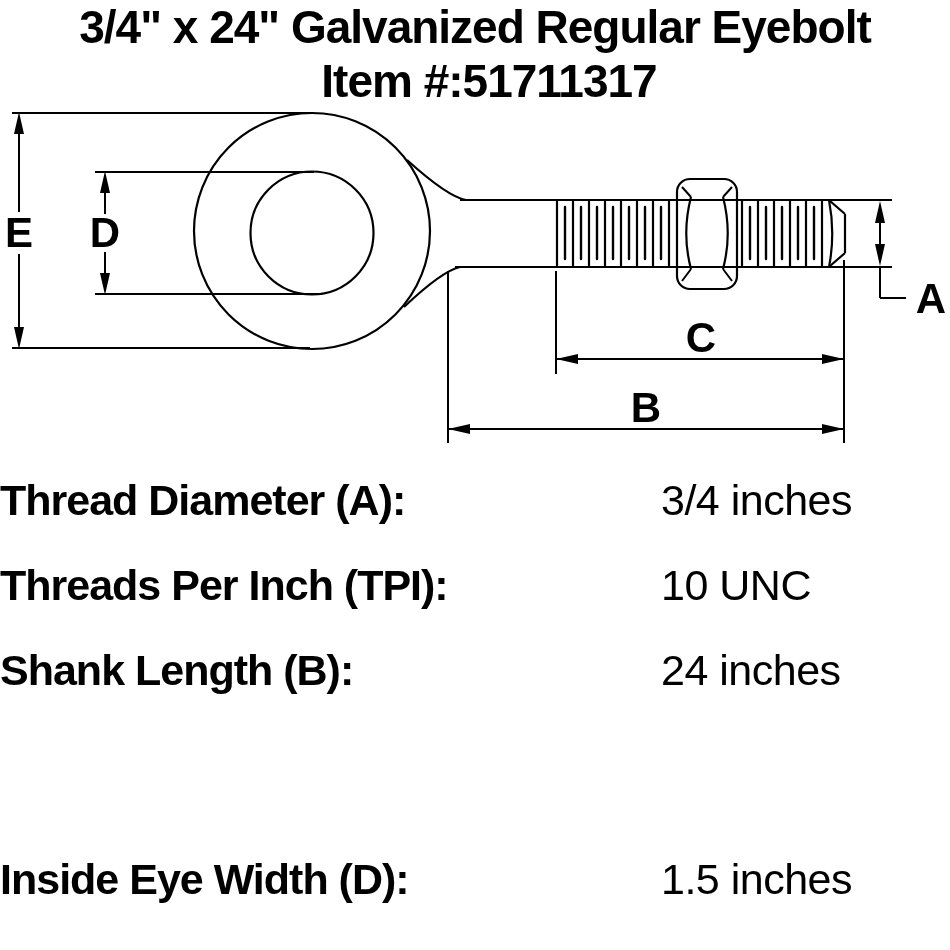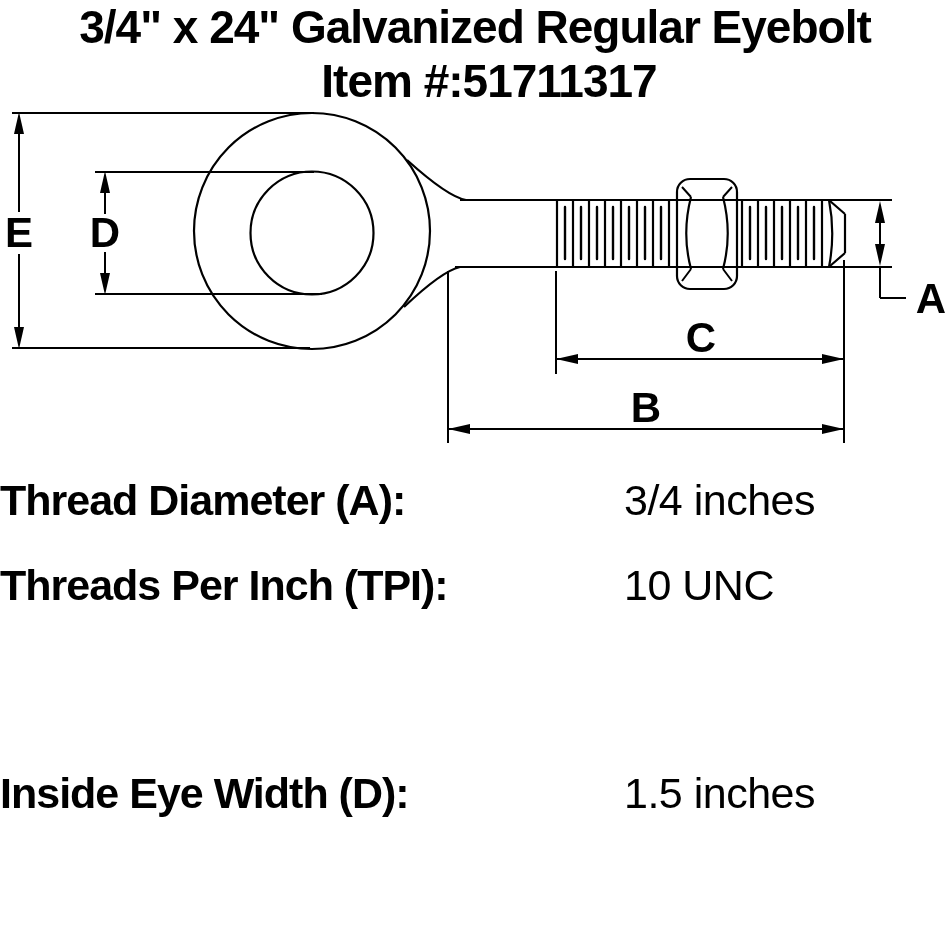--- a/index.html
+++ b/index.html
@@ -6,22 +6,22 @@
   #page{position:relative;width:950px;height:950px;background:#ffffff;overflow:hidden;
         font-family:"Liberation Sans", sans-serif;color:#000;}
   .title-line{position:absolute;left:0;width:950px;text-align:center;font-weight:bold;
         letter-spacing:-1px;color:#000;}
   #title-main{top:2px;font-size:46px;line-height:50px;}
   #title-item{top:56px;font-size:46px;line-height:50px;padding-left:14px;}
   #drawing-svg{position:absolute;left:0;top:0;width:950px;height:950px;pointer-events:none;}
   .spec-row{position:absolute;left:0;width:950px;height:46px;line-height:46px;font-size:43px;}
   .spec-label{display:inline-block;width:583px;text-align:left;font-weight:bold;
         letter-spacing:-1px;vertical-align:top;}
-  .spec-value{display:inline-block;margin-left:41px;letter-spacing:-0.5px;vertical-align:top;}
-  .r1{top:477px}.r2{top:562px}.r3{top:647px}.r4{top:732px}.r5{top:770px}.r6{top:899px}
+  .spec-value{display:inline-block;margin-left:78px;letter-spacing:-0.5px;vertical-align:top;}
+  .r1{top:477px}.r2{top:562px}.r3{top:647px}.r4{top:732px}.r5{top:856px}.r6{top:899px}
   svg .ln{stroke:#000;stroke-width:2.2;fill:none;}
   svg .thin{stroke:#000;stroke-width:2;fill:none;}
   svg .bar{stroke:#000;stroke-width:2.4;fill:none;stroke-linecap:round;}
   svg .ah{fill:#000;stroke:none;}
   svg .dimtxt{font-family:"Liberation Sans", sans-serif;font-size:42px;font-weight:bold;fill:#000;}
 </style>
 </head>
 <body>
 
 <div id="page">
@@ -98,17 +98,20 @@
       <text class="dimtxt" x="646" y="422" text-anchor="middle">B</text>
     </g>
   </svg>
 
   <div class="spec-row r1">
     <span class="spec-label">Thread Diameter (A):</span><span class="spec-value">3/4 inches</span>
   </div>
   <div class="spec-row r2">
     <span class="spec-label">Threads Per Inch (TPI):</span><span class="spec-value">10 UNC</span>
   </div>
+  <div class="spec-row r3">
+    <span class="spec-label">Shank Length (B):</span><span class="spec-value">24 inches</span>
+  </div>
   <div class="spec-row r5">
     <span class="spec-label">Inside Eye Width (D):</span><span class="spec-value">1.5 inches</span>
   </div>
 
 </div>
 
 </body></html>

